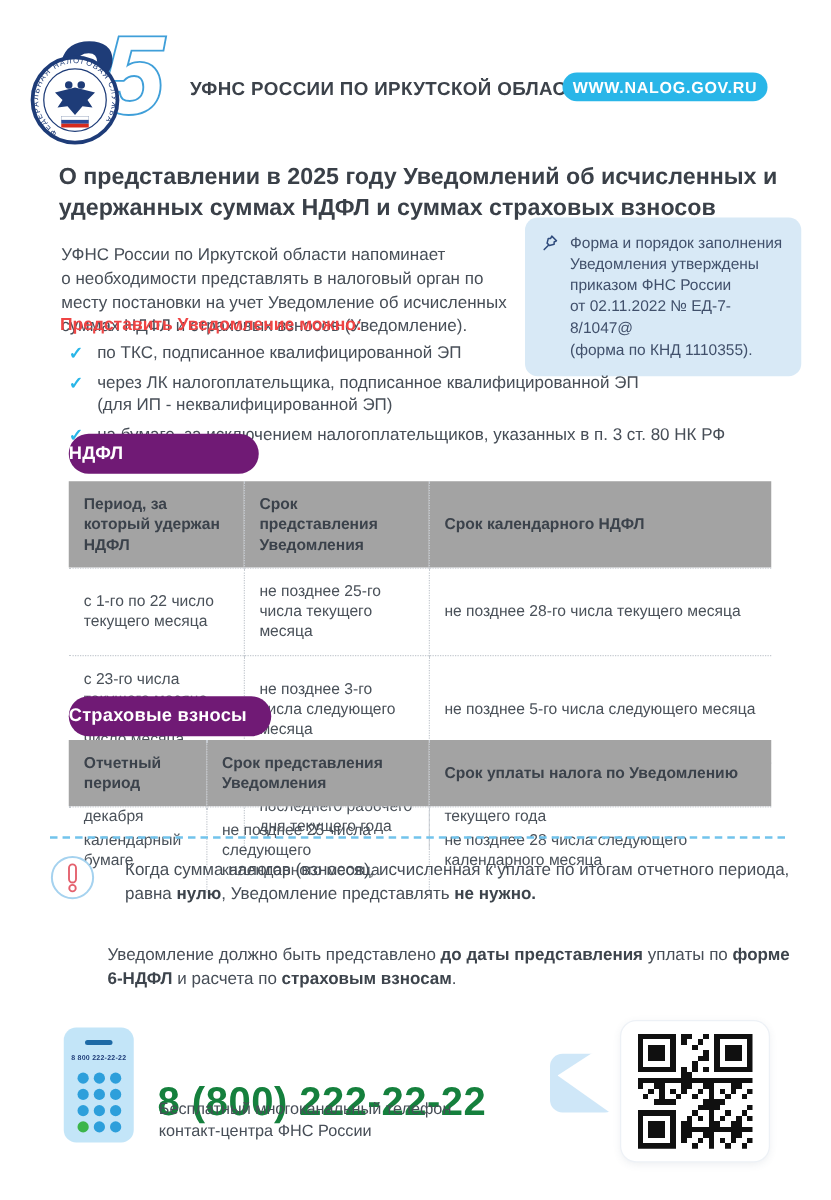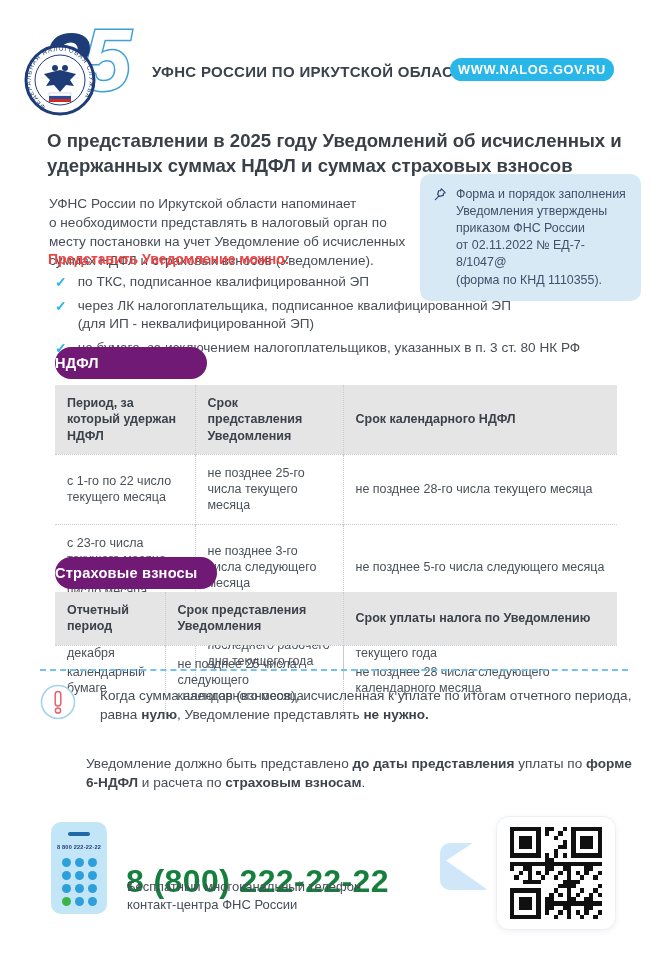--- a/index.html
+++ b/index.html
@@ -32,21 +32,21 @@
   
   .badge{position:absolute;background:#701a75;color:#fff;font-weight:bold;font-size:14.6px;
     text-align:left;border-radius:17px;padding:8px 0;letter-spacing:.2px;}
   .badge.b1{left:55px;top:347px;width:152px;}
   .badge.b2{left:55px;top:557px;width:162px;}
   
   table.t{position:absolute;left:55px;width:562px;border-collapse:collapse;table-layout:fixed;
     font-size:12.5px;color:#4a5159;}
   table.t1{top:385px;} table.t2{top:592px;}
   .t td{padding:10px 12px;vertical-align:middle;line-height:1.3;}
-  .t thead td{background:#e5e5e5;font-weight:bold;color:#3b424b;}
+  .t thead td{background:#a3a3a3;font-weight:bold;color:#3b424b;}
   .t td + td{border-left:1.5px dotted #c6cbd1;}
   .t tbody td{border-top:1.5px dotted #c6cbd1;}
   
   .divider{position:absolute;left:40px;top:669px;width:588px;border:none;
     border-top:2px dashed #72c3ec;margin:0;}
   .note1{position:absolute;left:40px;top:684px;width:592px;display:flex;gap:24px;}
   .excl-icon{flex:0 0 36px;height:36px;}
   .note-text{margin:2px 0 0 0;font-size:13.6px;color:#474e57;line-height:1.42;}
   .note2{position:absolute;left:86px;top:740px;width:552px;font-size:13.6px;color:#474e57;line-height:1.42;}
   .bb{font-weight:bold;color:#3d444c;}

